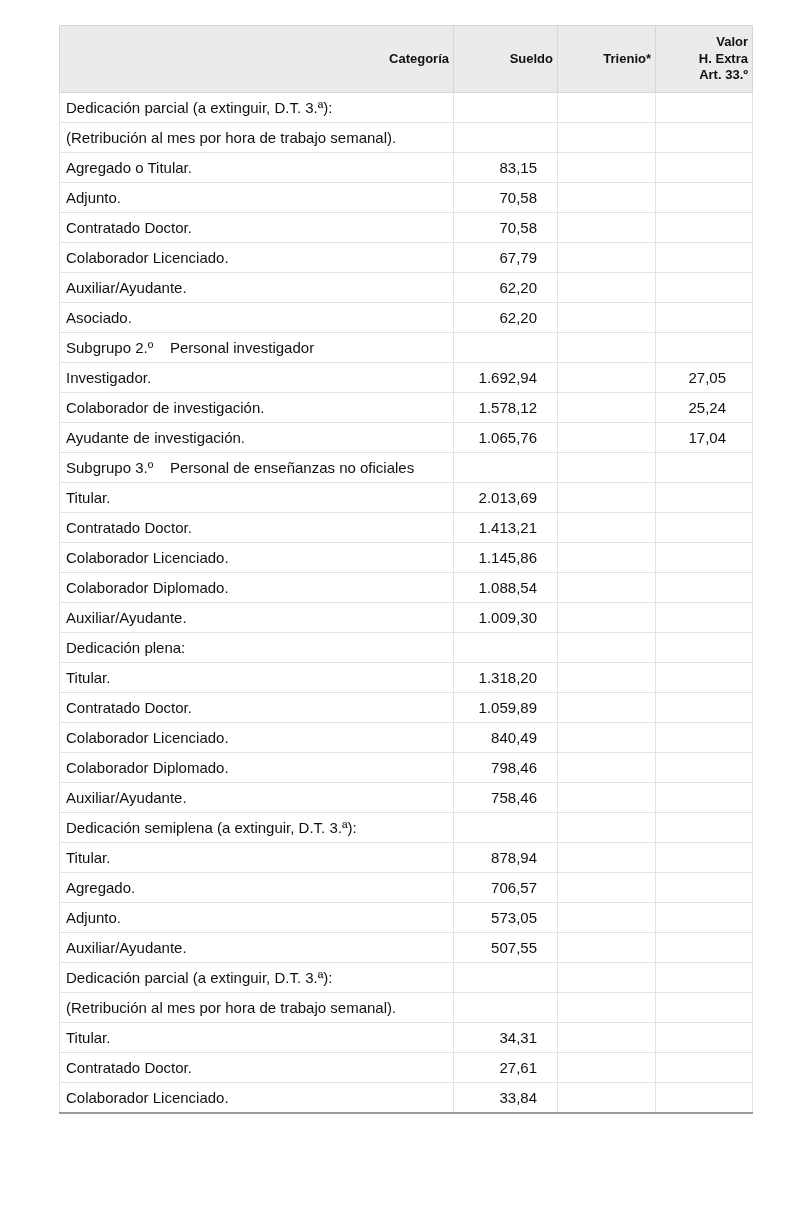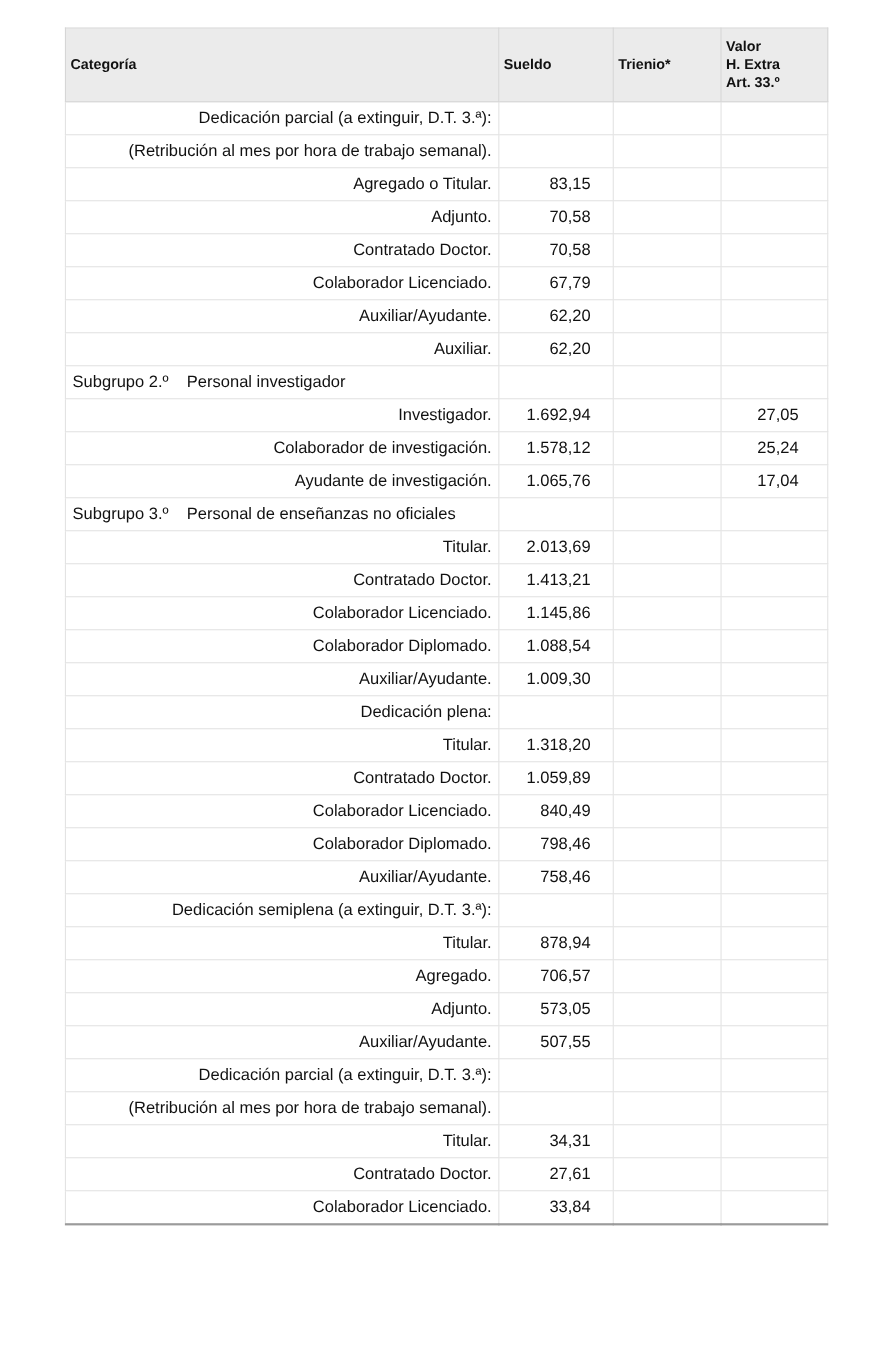--- a/index.html
+++ b/index.html
@@ -32,37 +32,37 @@
   }
   col.c-cat    { width: 394px; }
   col.c-sueldo { width: 104px; }
   col.c-trienio{ width: 98px;  }
   col.c-valor  { width: 97px;  }
   th {
     background: #ebebeb;
     font-weight: bold;
     font-size: 13px;
     line-height: 1.3;
-    text-align: left;
+    text-align: right;
     vertical-align: middle;
     height: 62px;
     border: 1px solid #d6d6d6;
     padding: 2px 4px;
     white-space: pre-line;
   }
   td {
     font-size: 15px;
     height: 29px;
     vertical-align: middle;
     border: 1px solid #e3e3e3;
     padding: 0 6px;
     overflow: hidden;
     white-space: nowrap;
   }
-  td.cat { text-align: right; padding-left: 6px; }
+  td.cat { text-align: left; padding-left: 6px; }
   td.num { text-align: right; padding-right: 20px; }
   td.valor { padding-right: 26px; }
   tr.subgroup td.cat { text-align: left; }
 </style>
 </head>
 <body>
 
 <div class="page">
   <div class="table-wrap">
     <table class="salary-table">
@@ -119,21 +119,21 @@
             <td class="num"></td>
             <td class="num valor"></td>
           </tr>
           <tr>
             <td class="cat">Auxiliar/Ayudante.</td>
             <td class="num">62,20</td>
             <td class="num"></td>
             <td class="num valor"></td>
           </tr>
           <tr>
-            <td class="cat">Auxiliar.</td>
+            <td class="cat">Asociado.</td>
             <td class="num">62,20</td>
             <td class="num"></td>
             <td class="num valor"></td>
           </tr>
           <tr class="subgroup">
             <td class="cat">Subgrupo 2.º&nbsp;&nbsp;&nbsp;&nbsp;Personal investigador</td>
             <td class="num"></td>
             <td class="num"></td>
             <td class="num valor"></td>
           </tr>

